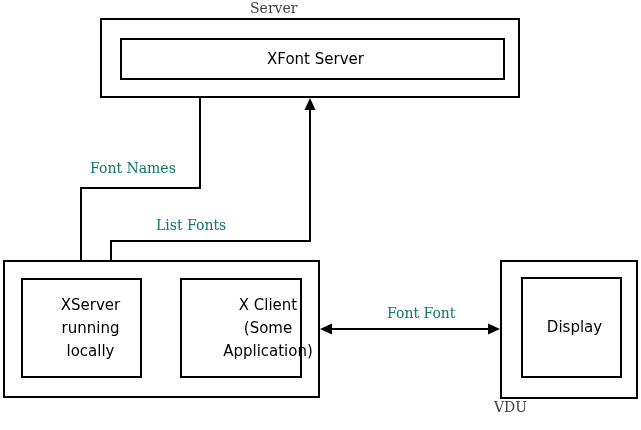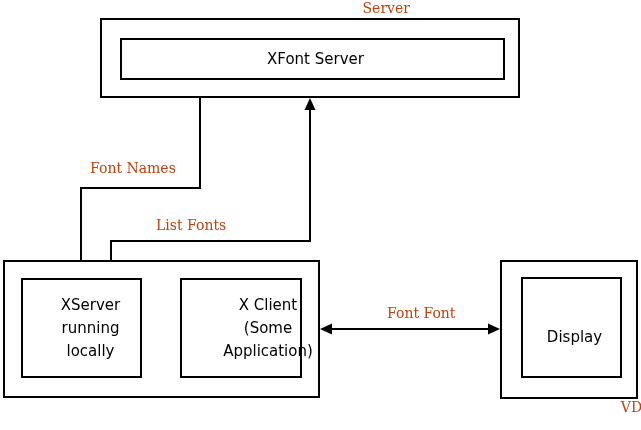--- a/index.html
+++ b/index.html
@@ -32,30 +32,30 @@
     line-height: 23px;
     color: #000000;
     white-space: pre-line;
     padding-left: 6px;
   }
   .outer-label {
     position: absolute;
     font-family: "DejaVu Serif", "Liberation Serif", serif;
     font-size: 14px;
     line-height: 16px;
-    color: #c2410c;
-    text-align: right;
+    color: #404040;
+    text-align: left;
     white-space: nowrap;
   }
   .edge-label {
     position: absolute;
     font-family: "DejaVu Serif", "Liberation Serif", serif;
     font-size: 14px;
     line-height: 16px;
-    color: #c2410c;
+    color: #0f766e;
     white-space: nowrap;
   }
   svg.connectors {
     position: absolute;
     left: 0;
     top: 0;
     width: 641px;
     height: 430px;
   }
   svg.connectors path {
@@ -102,20 +102,20 @@
   <div class="node-text" style="left:21px; top:278px; width:133px; height:100px;">XServer
 running
 locally</div>
   <div class="box" style="left:180px; top:278px; width:122px; height:100px;"></div>
   <div class="node-text" style="left:180px; top:278px; width:122px; height:100px;margin-left:24px;">X Client
 (Some
 Application)</div>
 
   <div class="box" style="left:500px; top:260px; width:138px; height:139px;"></div>
   <div class="box" style="left:521px; top:277px; width:101px; height:101px;"></div>
-  <div class="node-text" style="left:521px; top:277px; width:101px; height:121px;">Display</div>
+  <div class="node-text" style="left:521px; top:277px; width:101px; height:101px;">Display</div>
   <div class="outer-label" style="left:494px; top:399px; width:160px;">VDU</div>
 
   <div class="edge-label" style="left:90px; top:160px;">Font Names</div>
   <div class="edge-label" style="left:156px; top:217px;">List Fonts</div>
   <div class="edge-label" style="left:387px; top:305px;">Font Font</div>
 
 </div>
 
 </body></html>

